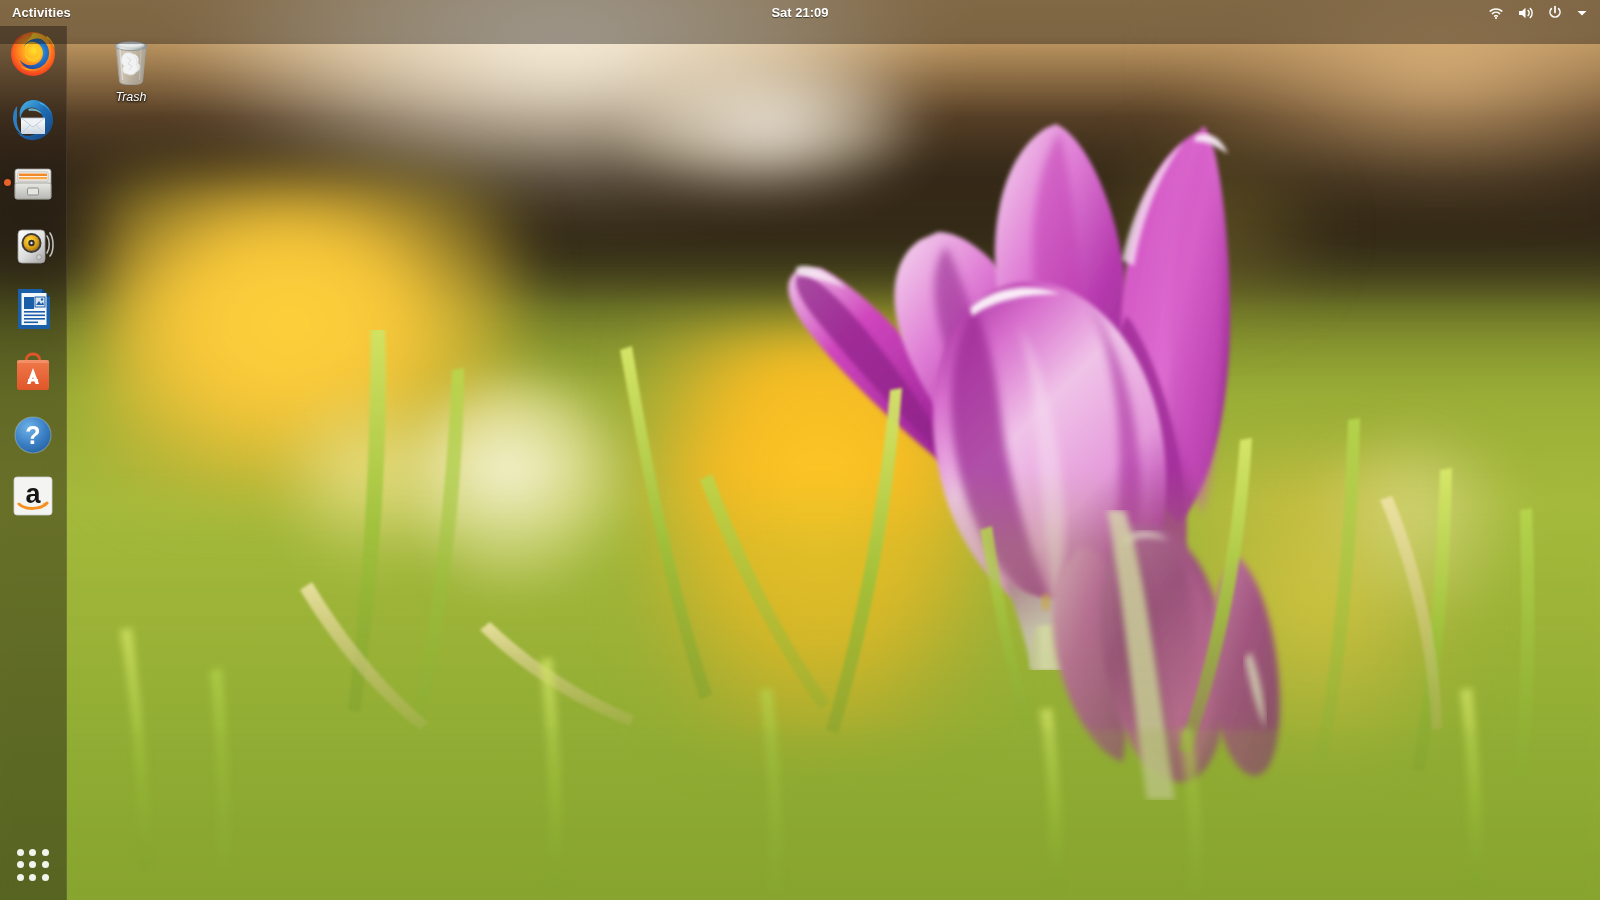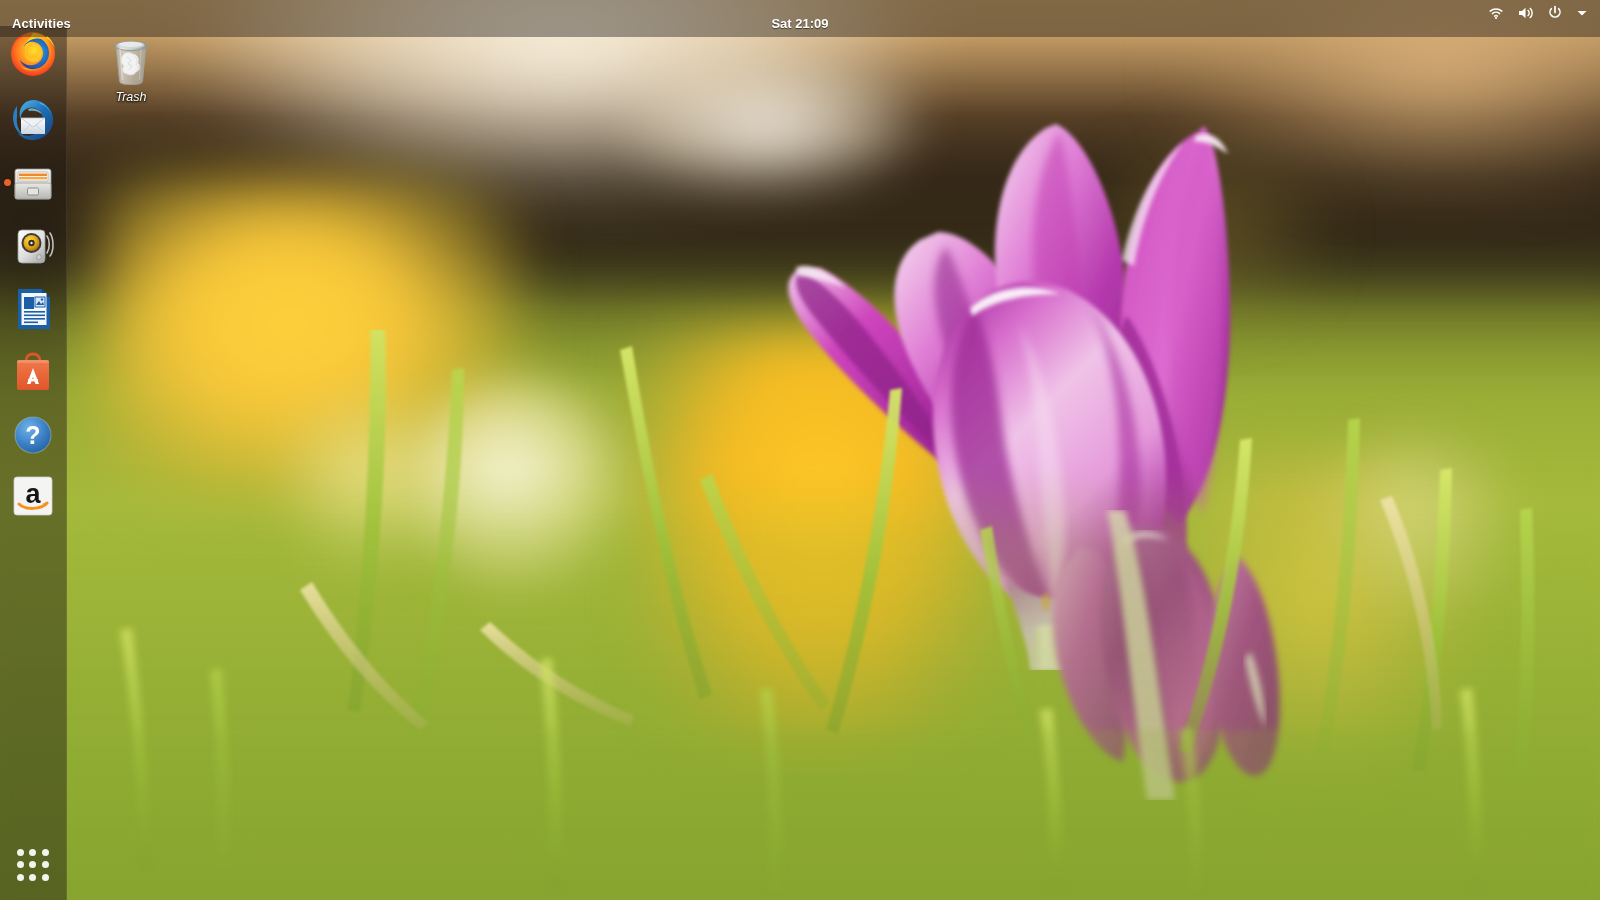--- a/index.html
+++ b/index.html
@@ -89,23 +89,23 @@
   }
 
   
   #crocus { position:absolute; left:760px; top:110px; width:520px; height:560px; }
 
   
   #crocus2 { position:absolute; left:1015px; top:510px; width:300px; height:290px; }
 
   
   #topbar {
-    position:absolute; left:0; top:0; width:1600px; height:37px;
+    position:absolute; left:0; top:0; width:1600px; height:44px;
     background:rgba(23,20,18,0.40);
-    display:flex; align-items:flex-end; z-index:40;
+    display:flex; align-items:flex-start; z-index:40;
   }
   #activities {
     color:#ffffff; font-size:13px; font-weight:bold; padding:0 10px 0 12px;
     line-height:26px; height:26px; text-shadow:0 1px 1px rgba(0,0,0,0.55);
     letter-spacing:0.1px;
   }
   #clock {
     position:absolute; left:0; right:0; text-align:center;
     color:#ffffff; font-size:13px; font-weight:bold; line-height:26px;
     text-shadow:0 1px 1px rgba(0,0,0,0.55); pointer-events:none;

